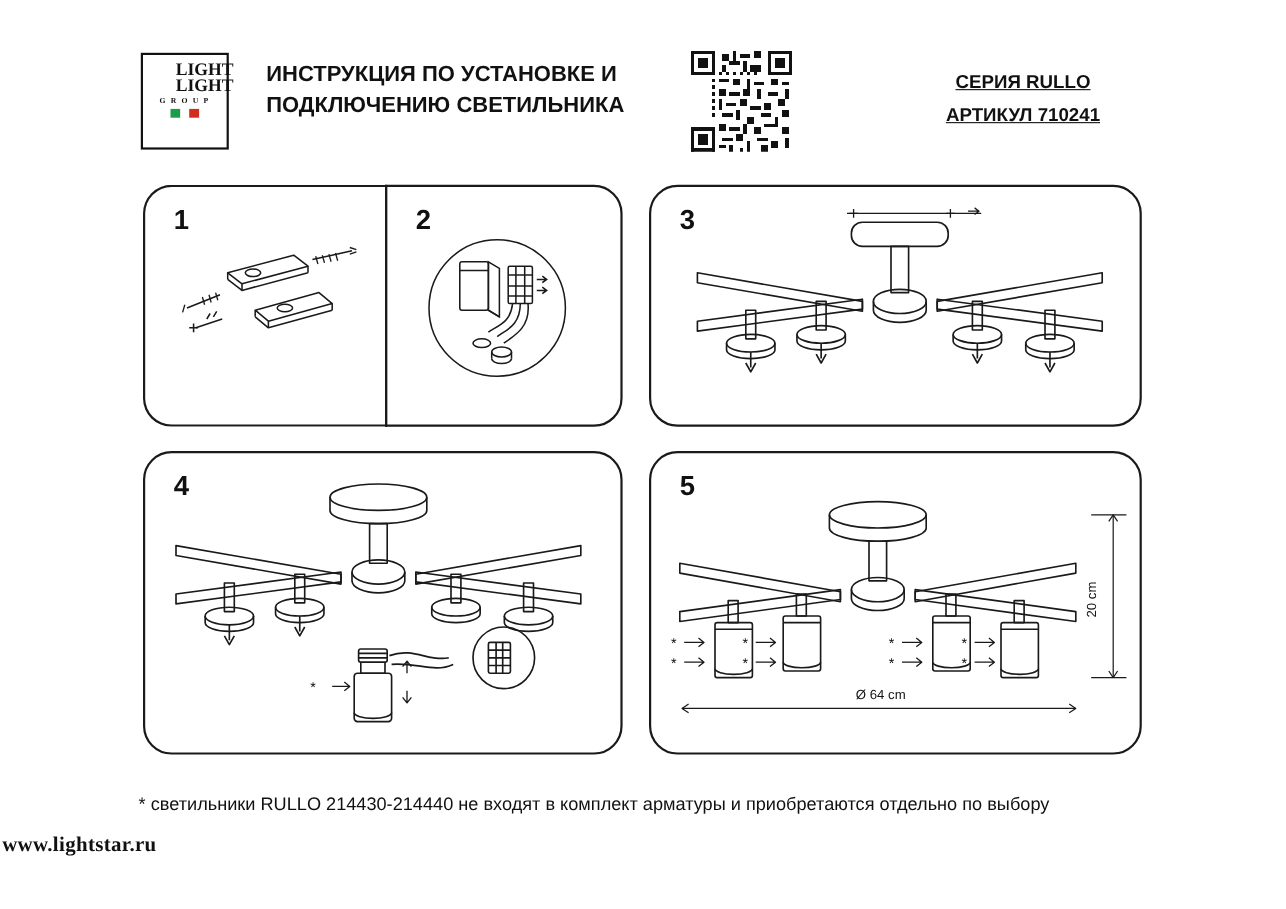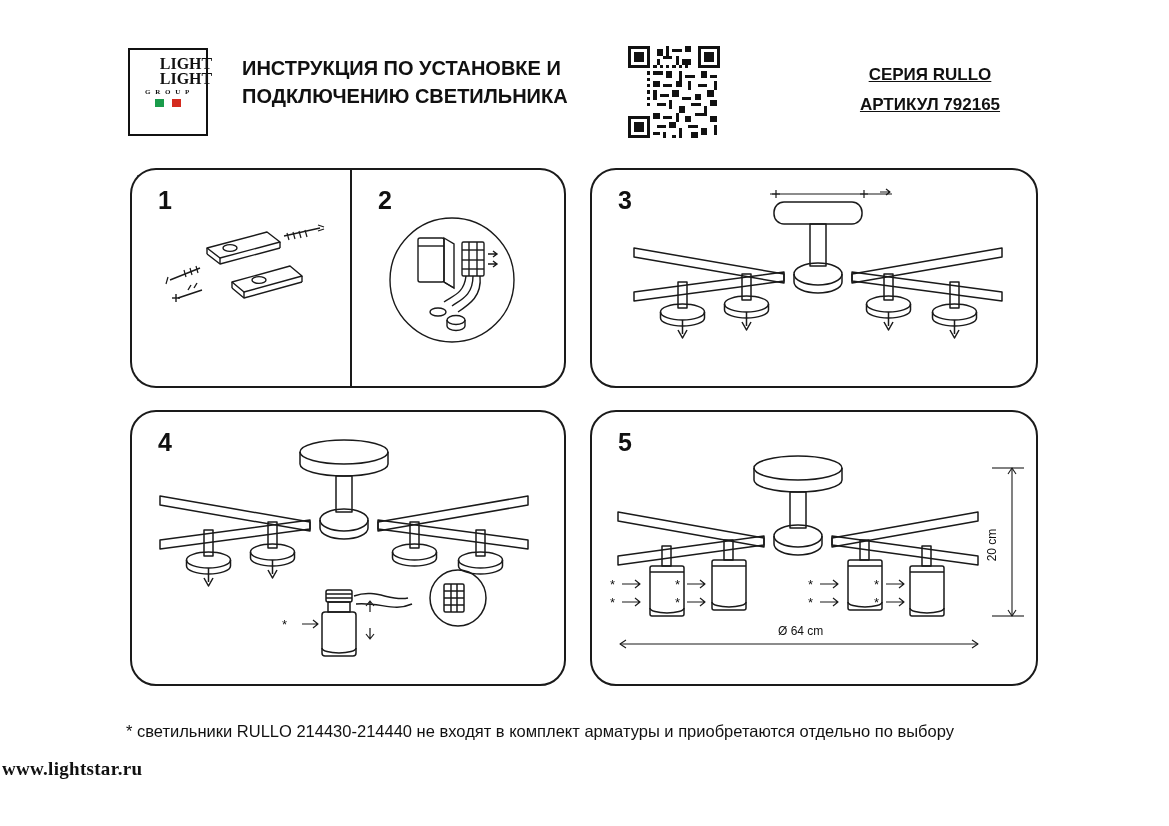--- a/index.html
+++ b/index.html
@@ -268,21 +268,21 @@
           <rect x="8" y="27" width="2" height="1"></rect>
             <rect x="11" y="27" width="1" height="2"></rect>
           <rect x="14" y="28" width="1" height="1"></rect>
             <rect x="20" y="27" width="2" height="2"></rect>
         </g>
       </svg>
     </div>
 
     <div class="series">
       <div>СЕРИЯ RULLO</div>
-      <div>АРТИКУЛ 792165</div>
+      <div>АРТИКУЛ 710241</div>
     </div>
   </div>
 
   <div class="panel" id="panel-1">
     <div class="panel-num">1</div>
     <svg class="art" width="222" height="220" viewBox="0 0 222 220">
       <g fill="none" stroke="#1a1a1a" stroke-width="1.4" stroke-linejoin="round">
 
         <polygon points="75,78 135,62 148,72 88,88"></polygon>
         <line x1="75" y1="78" x2="75" y2="84"></line>

